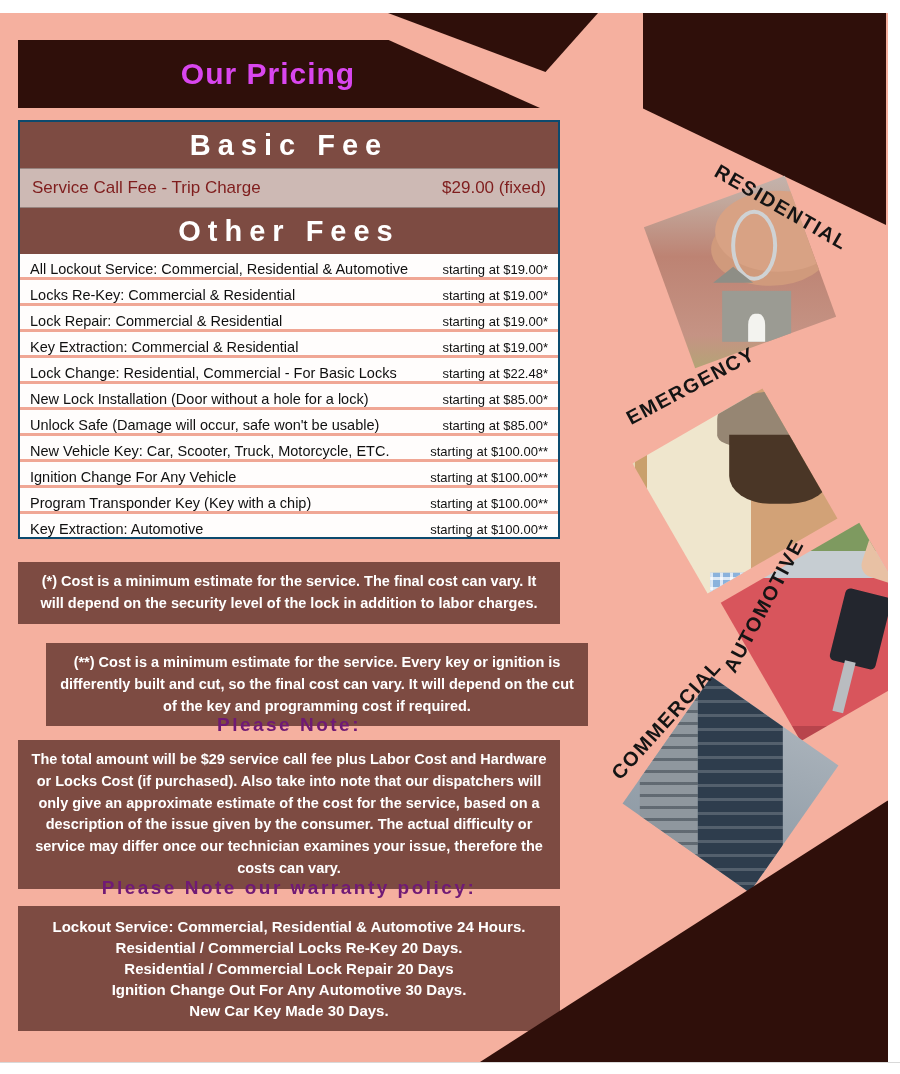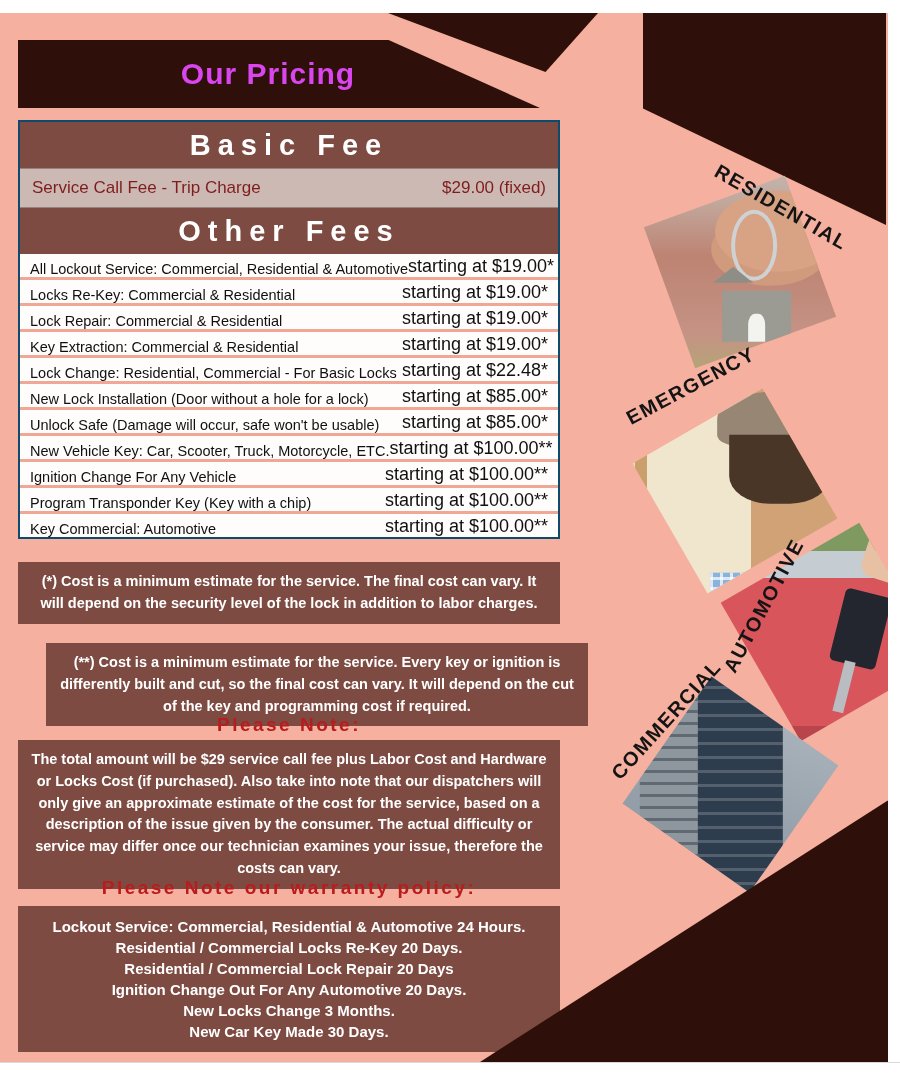--- a/index.html
+++ b/index.html
@@ -28,30 +28,30 @@
   .fee-header{background:#7d4b42;color:#fff;font-size:29px;font-weight:bold;letter-spacing:7px;
     text-align:center;height:46px;line-height:46px;}
   .basic-row{background:#cdb9b4;display:flex;justify-content:space-between;align-items:center;
     height:38px;padding:0 12px;font-size:17px;color:#7f1d1d;
     border-top:1px solid #96837e;border-bottom:1px solid #96837e;}
   .fee-rows{background:#fff;}
   .fee-row{display:flex;justify-content:space-between;align-items:flex-end;height:23px;
     padding:0 10px;background:#fffdfc;}
   .fee-row:not(:last-child){border-bottom:3px solid #f0a795;}
   .fee-row .label{font-size:14.5px;color:#101010;white-space:nowrap;}
-  .fee-row .price{font-size:18px;color:#101010;white-space:nowrap;}
+  .fee-row .price{font-size:13px;color:#101010;white-space:nowrap;}
   
   .note-box{position:absolute;left:18px;width:542px;background:#7d4b42;color:#fff;
     font-weight:bold;font-size:14.5px;line-height:1.5;text-align:center;
     padding:9px 12px;box-sizing:border-box;z-index:3;}
   .note-1{top:562px;min-height:62px;}
   .note-2{top:643px;min-height:70px;margin-left:28px;}
   .note-3{top:740px;min-height:128px;}
   .warranty-box{top:906px;font-size:15px;line-height:21px;padding:10px 12px;}
-  .red-heading{position:absolute;left:18px;width:542px;text-align:center;color:#b91c1c;
+  .red-heading{position:absolute;left:18px;width:542px;text-align:center;color:#701a75;
     font-weight:bold;font-size:19px;letter-spacing:2.5px;z-index:3;}
   .red-1{top:714px;}
   .red-2{top:877px;}
   
   .side-label{position:absolute;color:#141414;font-size:20px;font-weight:600;
     letter-spacing:1.5px;white-space:nowrap;z-index:3;}
   .lbl-residential{left:722px;top:160px;transform:rotate(30deg);transform-origin:left top;}
   .lbl-emergency{left:628px;top:408px;transform:rotate(-28deg);transform-origin:left center;}
   .lbl-automotive{left:692px;top:598px;width:140px;text-align:center;transform:rotate(-62deg);}
   .lbl-commercial{left:593px;top:715px;width:135px;text-align:center;transform:rotate(-48deg);}
@@ -152,39 +152,38 @@
       </div>
         <div class="fee-row">
         <span class="label">Ignition Change For Any Vehicle</span>
         <span class="price">starting at $100.00**</span>
       </div>
         <div class="fee-row">
         <span class="label">Program Transponder Key (Key with a chip)</span>
         <span class="price">starting at $100.00**</span>
       </div>
         <div class="fee-row">
-        <span class="label">Key Commercial: Automotive</span>
+        <span class="label">Key Extraction: Automotive</span>
         <span class="price">starting at $100.00**</span>
       </div>
       </div>
   </div>
 
   <div class="note-box note-1">(*) Cost is a minimum estimate for the service. The final cost can vary. It will depend on the security level of the lock in addition to labor charges.</div>
   <div class="note-box note-2">(**) Cost is a minimum estimate for the service. Every key or ignition is differently built and cut, so the final cost can vary. It will depend on the cut of the key and programming cost if required.</div>
 
   <div class="red-heading red-1">Please Note:</div>
   <div class="note-box note-3">The total amount will be $29 service call fee plus Labor Cost and Hardware or Locks Cost (if purchased). Also take into note that our dispatchers will only give an approximate estimate of the cost for the service, based on a description of the issue given by the consumer. The actual difficulty or service may differ once our technician examines your issue, therefore the costs can vary.</div>
 
   <div class="red-heading red-2">Please Note our warranty policy:</div>
   <div class="note-box warranty-box">
       <div class="warranty-line">Lockout Service: Commercial, Residential &amp; Automotive 24 Hours.</div>
       <div class="warranty-line">Residential / Commercial Locks Re-Key 20 Days.</div>
       <div class="warranty-line">Residential / Commercial Lock Repair 20 Days</div>
-      <div class="warranty-line">Ignition Change Out For Any Automotive 20 Days.</div>
-      <div class="warranty-line">New Locks Change 3 Months.</div>
+      <div class="warranty-line">Ignition Change Out For Any Automotive 30 Days.</div>
       <div class="warranty-line">New Car Key Made 30 Days.</div>
     </div>
 
   <div class="side-label lbl-residential">RESIDENTIAL</div>
   <div class="side-label lbl-emergency">EMERGENCY</div>
   <div class="side-label lbl-automotive">AUTOMOTIVE</div>
   <div class="side-label lbl-commercial">COMMERCIAL</div>
 
   <div class="photo ph-residential">
     <div class="scene">

